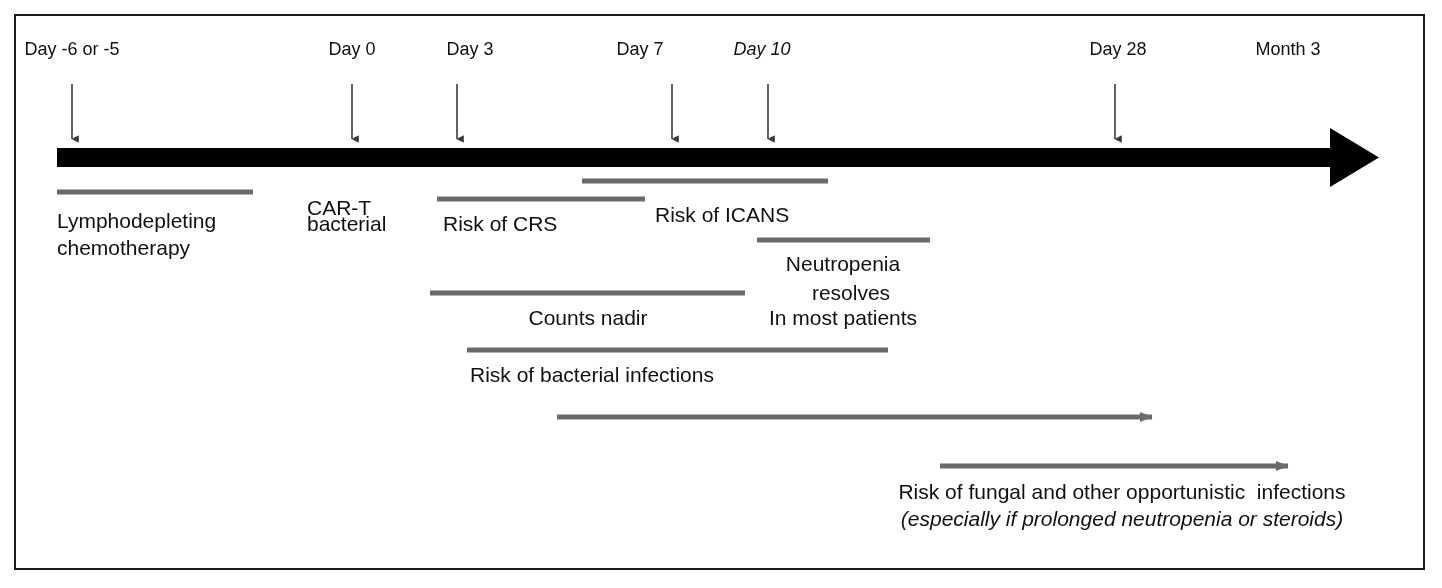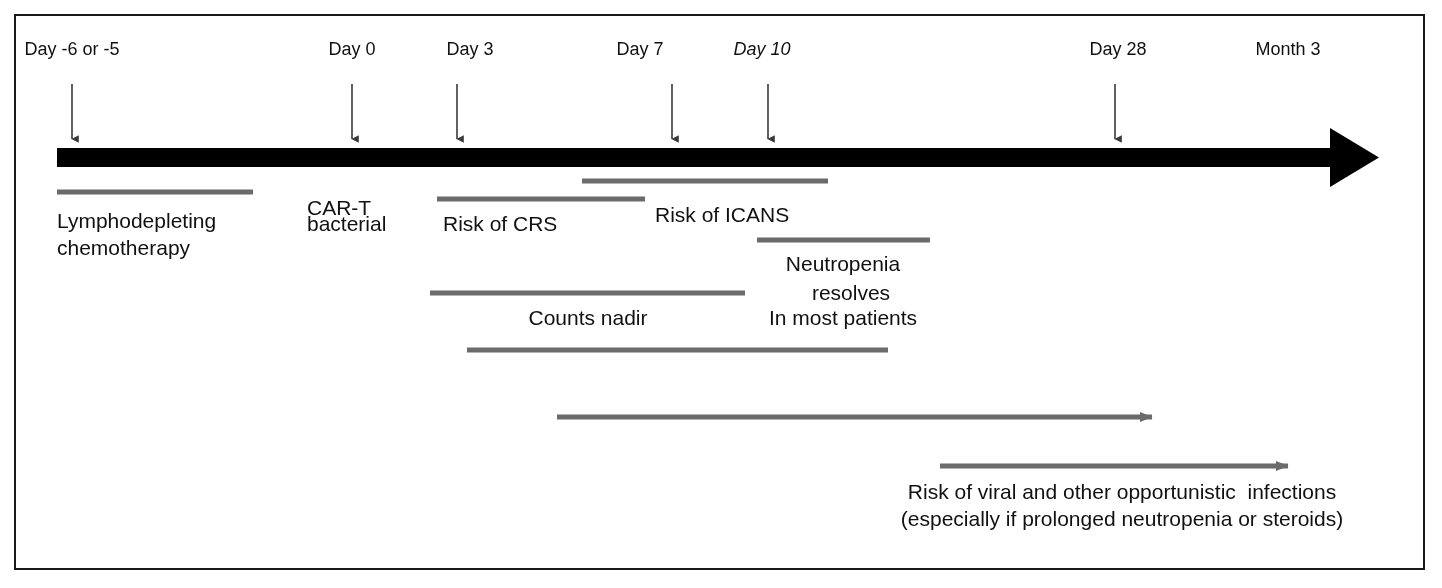--- a/index.html
+++ b/index.html
@@ -119,18 +119,19 @@
 
   <div class="lbl band-label" style="left:443px; top:211px;">Risk of CRS</div>
   <div class="lbl band-label" style="left:655px; top:202px;">Risk of ICANS</div>
 
   <div class="lbl band-label center" style="left:843px; top:251px;">Neutropenia</div>
   <div class="lbl band-label center" style="left:843px; top:280px;margin-left:8px;">resolves</div>
   <div class="lbl band-label center" style="left:843px; top:305px;">In most patients</div>
 
   <div class="lbl band-label center" style="left:588px; top:305px;">Counts nadir</div>
 
+  <div class="lbl band-label" style="left:470px; top:362px;">Risk of bacterial infections</div>
 
 
-  <div class="lbl band-label center multi" style="left:1122px; top:478px;">Risk of viral and other opportunistic  infections</div>
-  <div class="lbl band-label center multi" style="left:1122px; top:505px;">(especially if prolonged neutropenia or steroids)</div>
+  <div class="lbl band-label center multi" style="left:1122px; top:478px;">Risk of fungal and other opportunistic  infections</div>
+  <div class="lbl band-label center multi" style="left:1122px; top:505px;font-style:italic;">(especially if prolonged neutropenia or steroids)</div>
 
 </div>
 
 </body></html>

